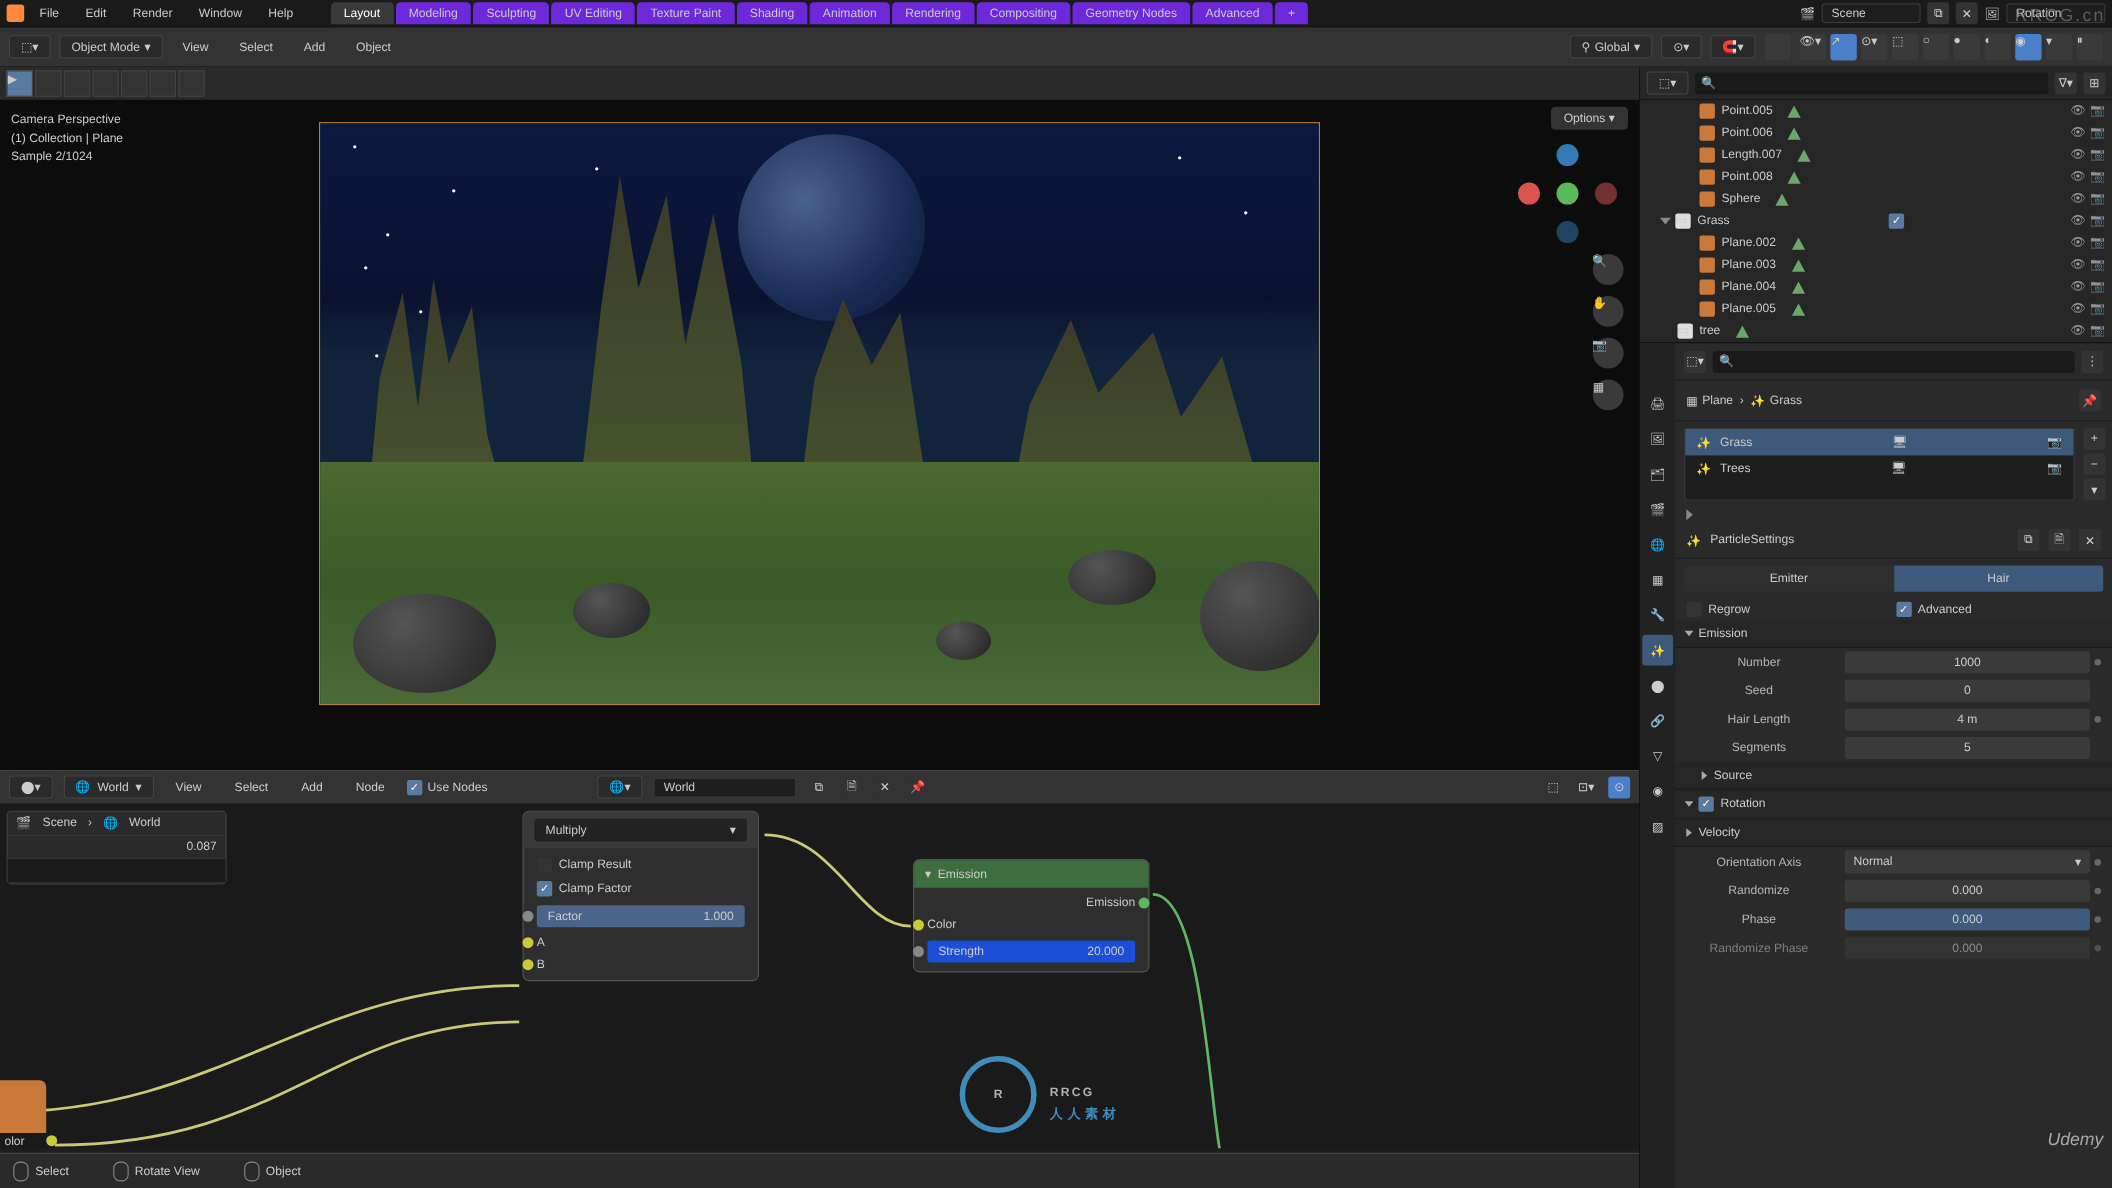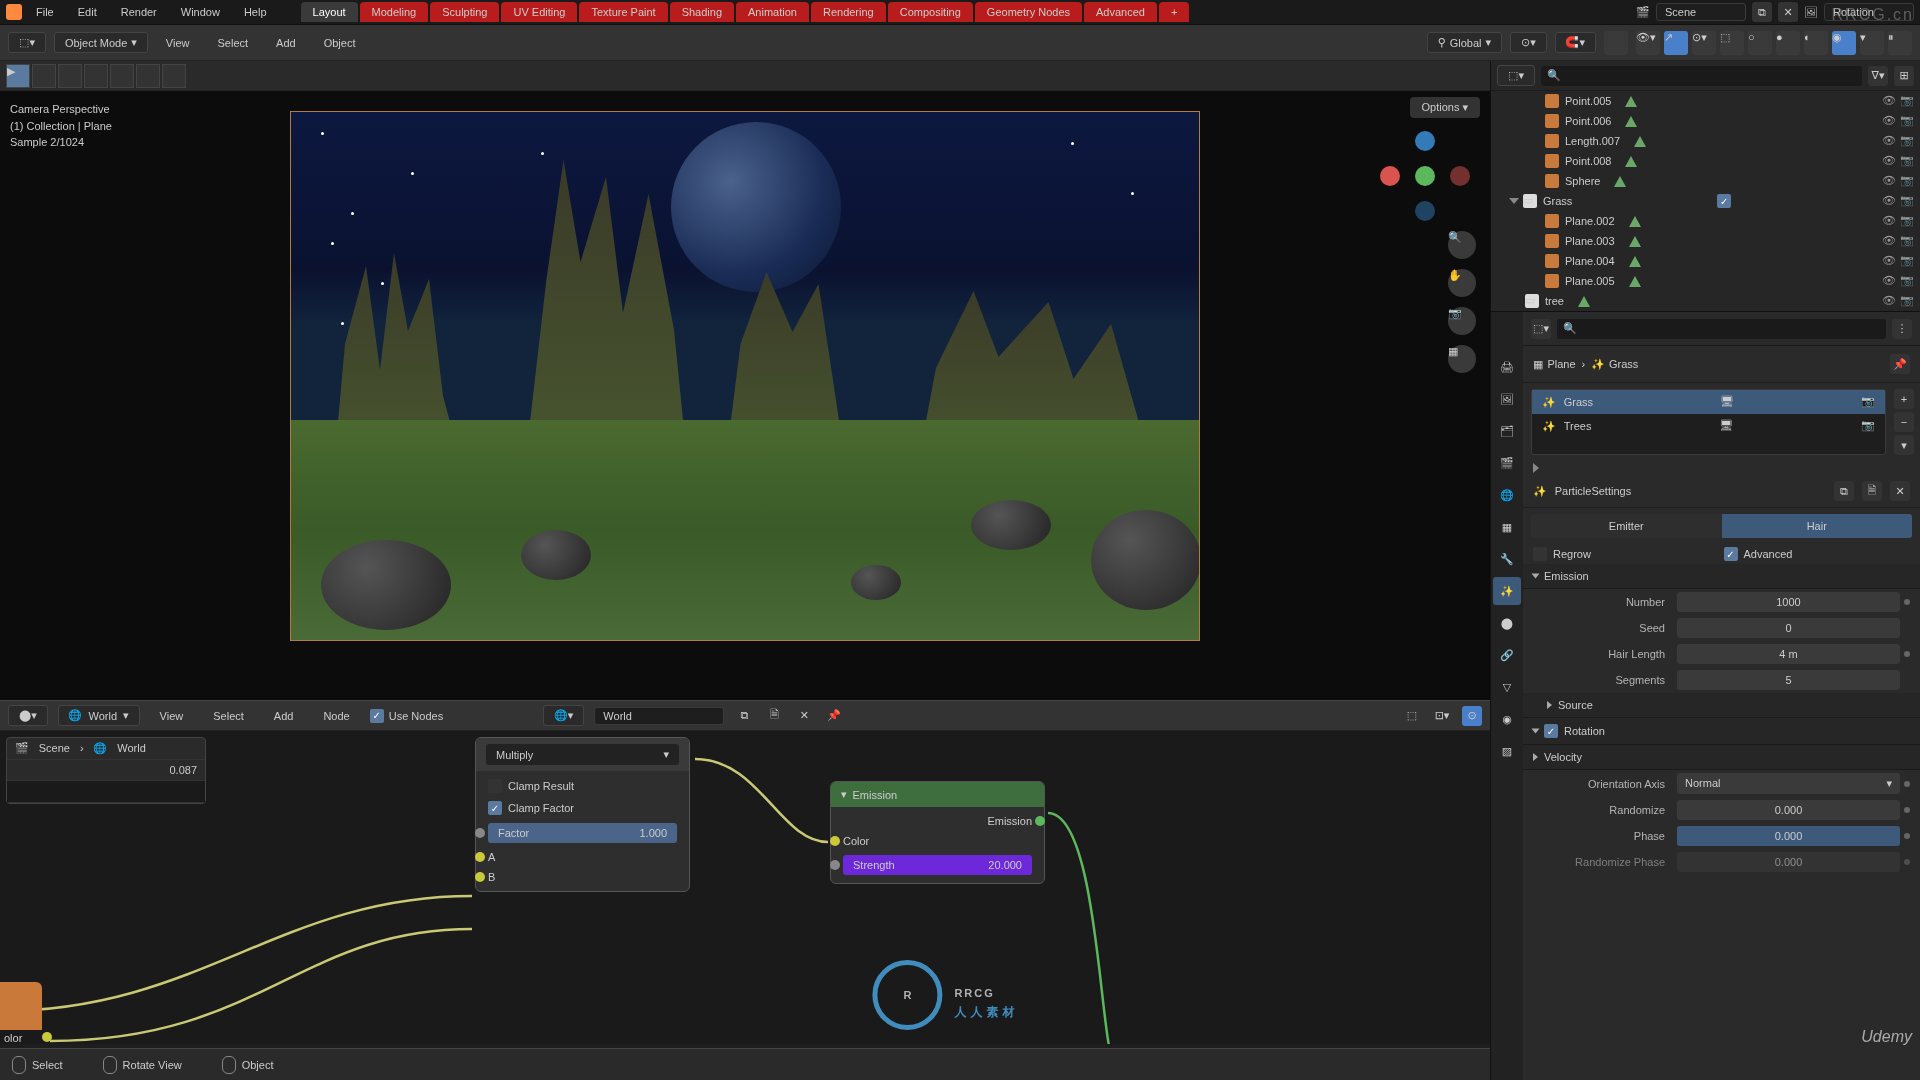--- a/index.html
+++ b/index.html
@@ -1,21 +1,21 @@
 <!DOCTYPE html>
 <html><head>
 <meta charset="utf-8">
 <style>
 *{margin:0;padding:0;box-sizing:border-box;font-family:sans-serif;font-size:11px;color:#ccc;user-select:none}
 body{background:#2a2a2a;width:1920px;height:1080px;overflow:hidden;position:relative}
 .topbar{height:25px;background:#1a1a1a;display:flex;align-items:center;padding:0 6px;gap:4px;border-bottom:1px solid #111}
 .topbar .logo{width:16px;height:16px;background:#ff8a3d;border-radius:3px}
 .menu-item{padding:4px 10px;cursor:pointer;border-radius:3px}
 .workspace-tabs{display:flex;gap:2px;margin-left:20px}
-.tab{padding:4px 12px;background:#b91c1c;border-radius:4px 4px 0 0;cursor:pointer}
+.tab{padding:4px 12px;background:#6d28d9;border-radius:4px 4px 0 0;cursor:pointer}
 .tab.active{background:#3a3a3a;color:#fff}
 .topbar-right{margin-left:auto;display:flex;gap:6px;align-items:center}
 .field{background:#1e1e1e;border:1px solid #3a3a3a;padding:2px 8px;border-radius:3px;min-width:90px}
 .icon-btn{width:20px;height:20px;background:#333;border-radius:3px;display:flex;align-items:center;justify-content:center;cursor:pointer}
 .secondbar{height:36px;background:#333;display:flex;align-items:center;padding:0 8px;gap:8px;border-bottom:1px solid #222}
 .dropdown{background:#2a2a2a;border:1px solid #444;padding:3px 10px;border-radius:3px;cursor:pointer;display:flex;align-items:center;gap:4px}
 .secondbar-right{margin-left:auto;display:flex;gap:4px;align-items:center}
 .secondbar .sq{width:24px;height:24px;background:#3a3a3a;border-radius:3px;cursor:pointer}
 .secondbar .sq.blue{background:#4a7fc9}
 .main-area{position:absolute;top:61px;left:0;right:0;bottom:0;display:flex}
@@ -63,21 +63,21 @@
 .node.emit .node-hdr{background:#3e6d3e;display:flex;align-items:center;gap:6px}
 .node-body{padding:4px}
 .node-row{display:flex;align-items:center;padding:4px 8px;gap:6px;position:relative}
 .socket{width:10px;height:10px;border-radius:50%;position:absolute}
 .sock-l{left:-5px}
 .sock-r{right:-5px}
 .sock-grey{background:#888}
 .sock-yel{background:#c9c93a}
 .sock-grn{background:#5cb85c}
 .val-field{background:#4a648a;padding:4px 10px;border-radius:3px;flex:1;display:flex;justify-content:space-between}
-.val-field.grey{background:#6d28d9}
+.val-field.grey{background:#1d4ed8}
 .sel-field{background:#222;padding:4px 10px;border-radius:3px;flex:1;display:flex;justify-content:space-between;align-items:center}
 svg.wires{position:absolute;top:0;left:0;width:100%;height:100%;pointer-events:none}
 .status-bar{position:absolute;bottom:0;left:0;right:0;height:32px;background:#2a2a2a;border-top:1px solid #444;display:flex;align-items:center;padding:0 12px;gap:40px}
 .status-item{display:flex;gap:6px;align-items:center}
 .mouse-ico{width:14px;height:18px;border:1px solid #888;border-radius:6px}
 .right-panel{width:430px;background:#2a2a2a;border-left:1px solid #111;display:flex;flex-direction:column}
 .outliner{flex:0 0 auto;background:#262626}
 .out-header{height:30px;display:flex;align-items:center;padding:0 6px;gap:6px;border-bottom:1px solid #1a1a1a}
 .out-search{flex:1;background:#1a1a1a;border-radius:3px;height:20px;display:flex;align-items:center;padding:0 6px}
 .out-list{max-height:270px;overflow:hidden}
@@ -104,21 +104,21 @@
 .list-row{padding:5px 10px;display:flex;align-items:center;gap:8px}
 .list-row.sel{background:#3d5a7a}
 .list-row .small-ico{width:14px;height:14px;margin-left:auto}
 .settings-row{padding:6px 10px;display:flex;align-items:center;gap:8px;border-bottom:1px solid #1e1e1e}
 .btn-group{display:flex;margin:6px 8px}
 .btn-half{flex:1;padding:6px;text-align:center;background:#2e2e2e;cursor:pointer}
 .btn-half.active{background:#3d5a7a}
 .btn-half:first-child{border-radius:3px 0 0 3px}
 .btn-half:last-child{border-radius:0 3px 3px 0}
 .prop-row{display:flex;align-items:center;padding:3px 10px;gap:4px}
-.prop-row .label{flex:0 0 140px;text-align:right;padding-right:8px;opacity:0.85}
+.prop-row .label{flex:0 0 140px;text-align:center;padding-right:8px;opacity:0.85}
 .prop-row .val{flex:1;background:#3a3a3a;padding:4px 8px;border-radius:3px;text-align:center}
 .prop-row .val.blue{background:#3d5a7a}
 .prop-row .dot{width:6px;height:6px;border-radius:50%;background:#666;flex:0 0 6px}
 .panel-hdr{padding:6px 10px;background:#262626;display:flex;align-items:center;gap:6px;cursor:pointer;border-bottom:1px solid #1a1a1a}
 .panel-hdr .chev{width:0;height:0;border-top:4px solid transparent;border-bottom:4px solid transparent;border-left:5px solid #aaa}
 .panel-hdr .chev.down{transform:rotate(90deg)}
 .watermark{position:absolute;bottom:50px;left:50%;transform:translateX(-60%);display:flex;align-items:center;gap:12px;opacity:0.85;pointer-events:none}
 .watermark .circ{width:70px;height:70px;border:5px solid #47a0d9;border-radius:50%;display:flex;align-items:center;justify-content:center;color:#47a0d9;font-size:26px;font-weight:bold}
 .watermark .txt{font-size:30px;color:#eaeaea;font-weight:bold;letter-spacing:2px}
 .watermark .txt .sub{font-size:12px;letter-spacing:4px;color:#47a0d9;display:block}

